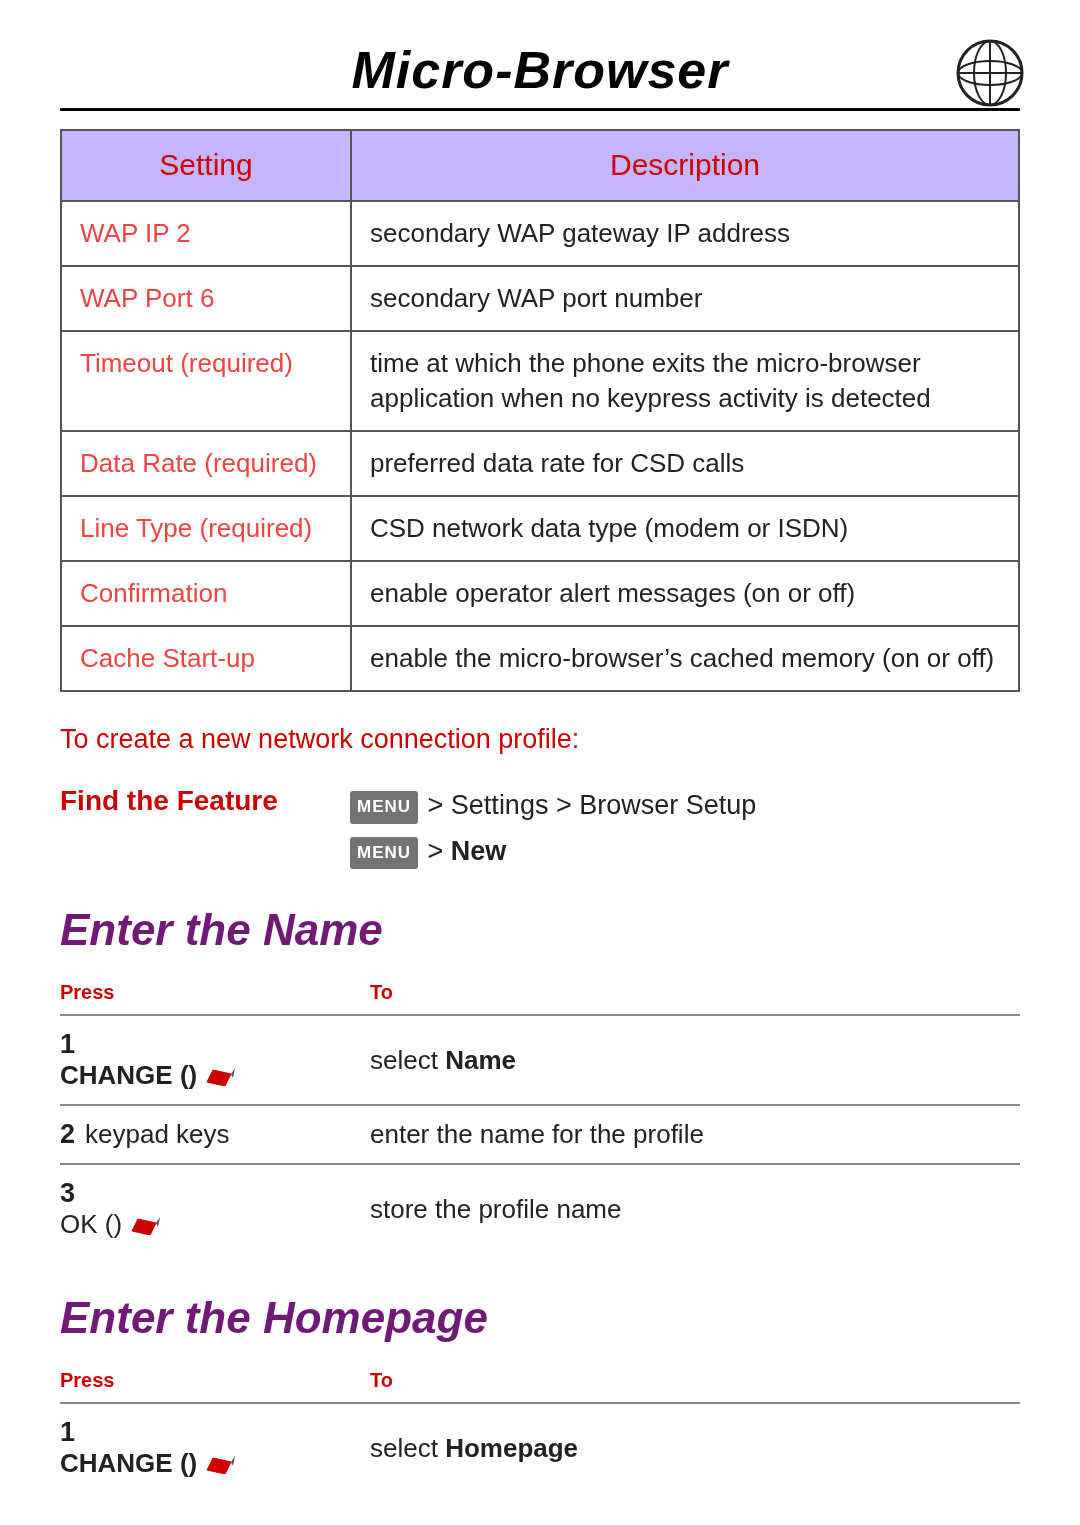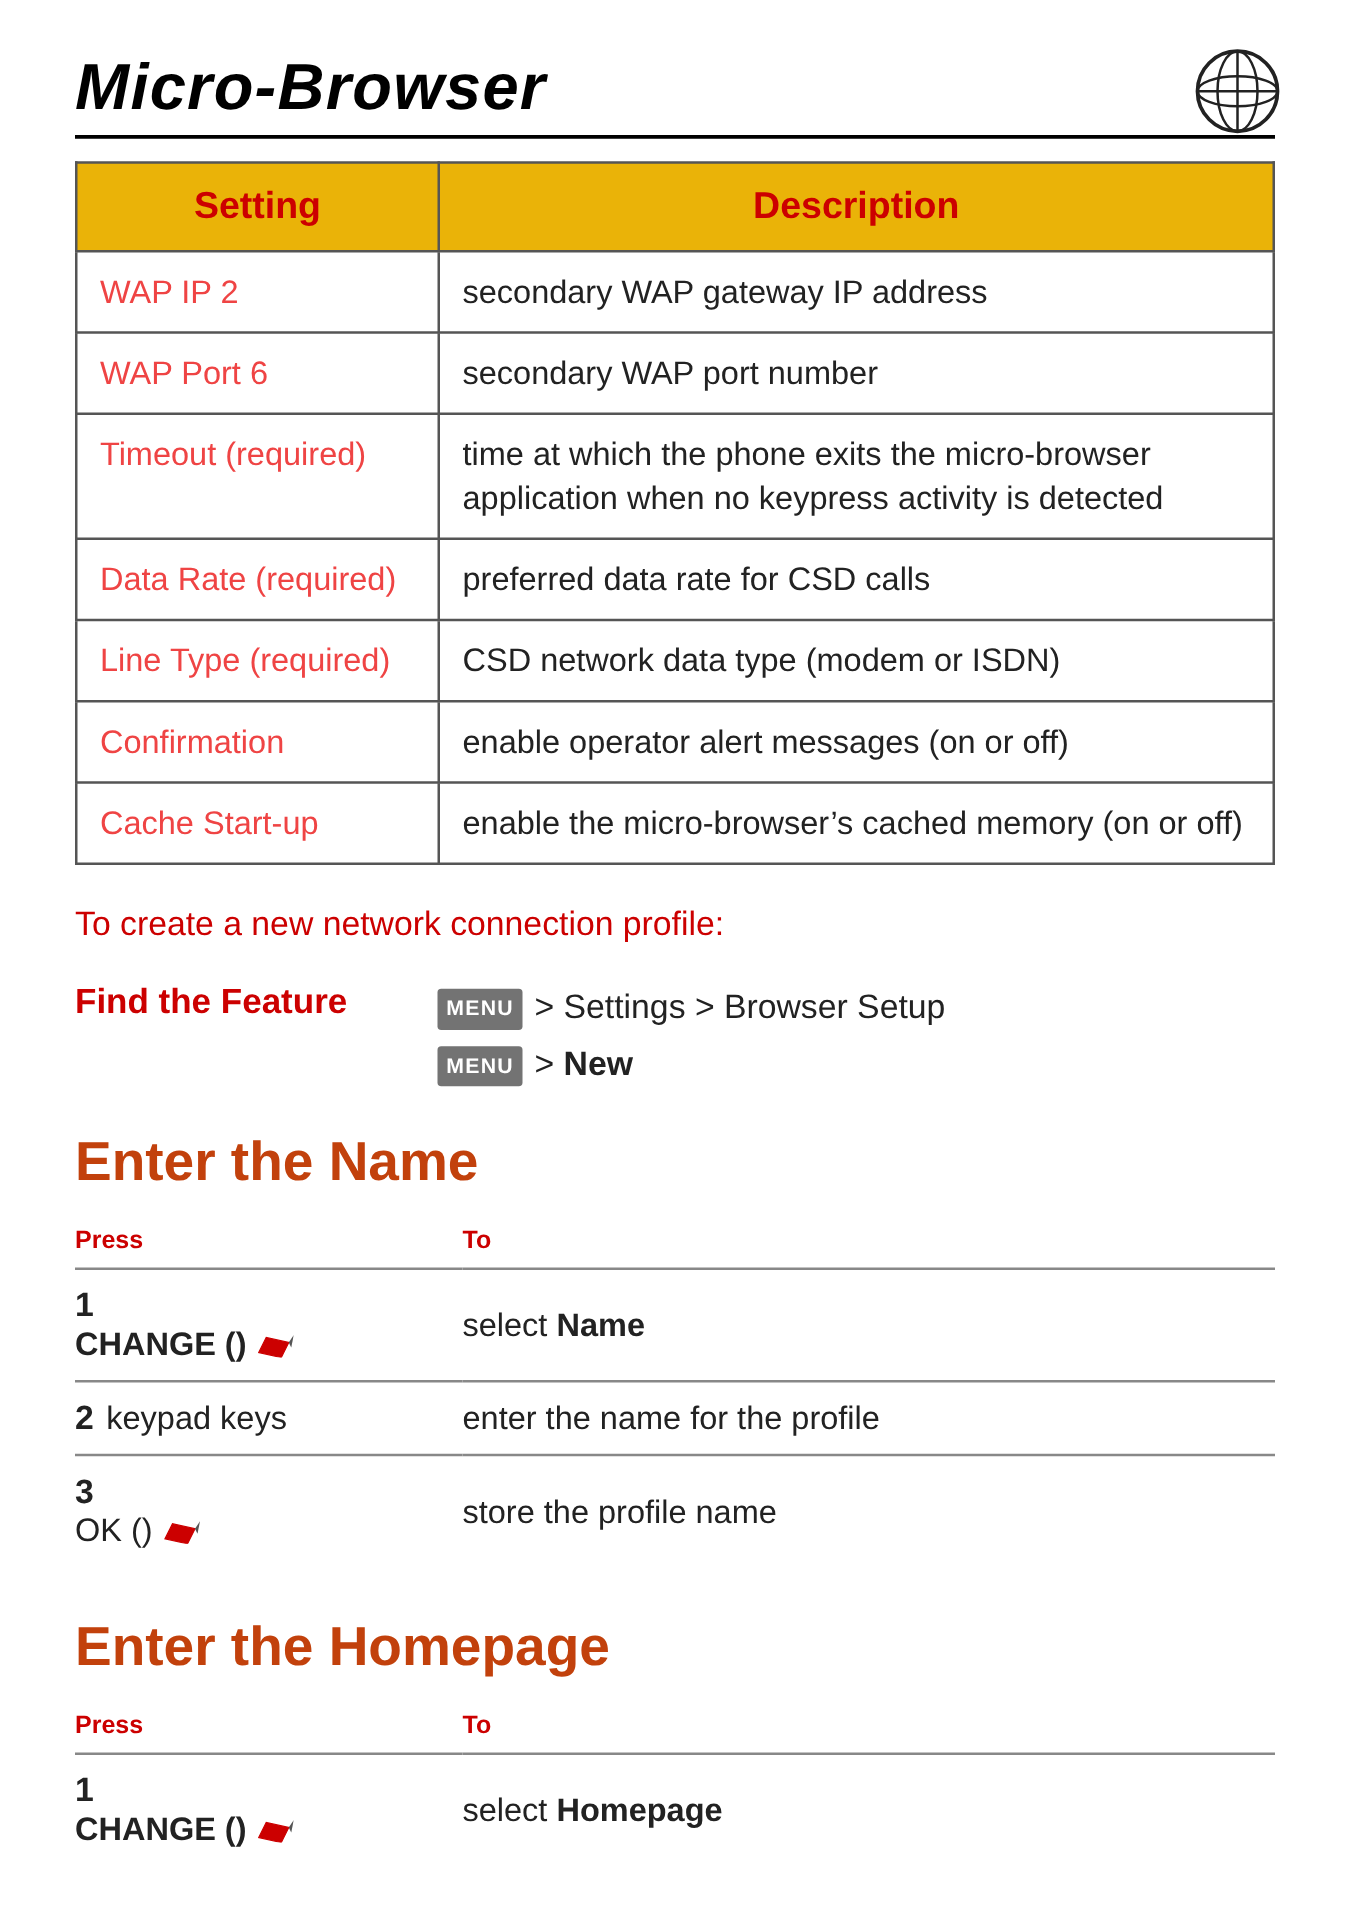--- a/index.html
+++ b/index.html
@@ -9,21 +9,21 @@
       background: #ffffff;
       font-family: 'Arial', 'Helvetica', sans-serif;
       font-size: 28px;
       color: #222;
       padding: 40px 60px 40px 60px;
       position: relative;
     }
 
     
     .page-title {
-      text-align: left;
+      text-align: center;
       font-size: 52px;
       font-weight: bold;
       font-style: italic;
       color: #000;
       margin-bottom: 8px;
       letter-spacing: 1px;
     }
     .title-rule {
       border: none;
       border-top: 3px solid #000;
@@ -46,23 +46,23 @@
       margin-bottom: 32px;
     }
     .settings-table th, .settings-table td {
       border: 2px solid #555;
       padding: 14px 18px;
       vertical-align: top;
       line-height: 1.35;
     }
     .settings-table th {
       font-size: 30px;
-      font-weight: bold;
+      font-weight: normal;
       color: #cc0000;
-      background: #eab308;
+      background: #c4b5fd;
     }
     .settings-table td.setting-name {
       color: #ef4444;
       font-size: 26px;
       width: 290px;
       font-weight: normal;
       margin-top: 28px;
     }
     .settings-table td.description {
       color: #222;
@@ -109,21 +109,22 @@
       letter-spacing: 1px;
     }
     .bold-word {
       font-weight: bold;
     }
 
     
     .section-heading {
       font-size: 44px;
       font-weight: bold;
-      color: #c2410c;
+      font-style: italic;
+      color: #701a75;
       margin-bottom: 22px;
       margin-top: 10px;
     }
 
     
     .press-table {
       width: 100%;
       border-collapse: collapse;
       margin-bottom: 40px;
     }

